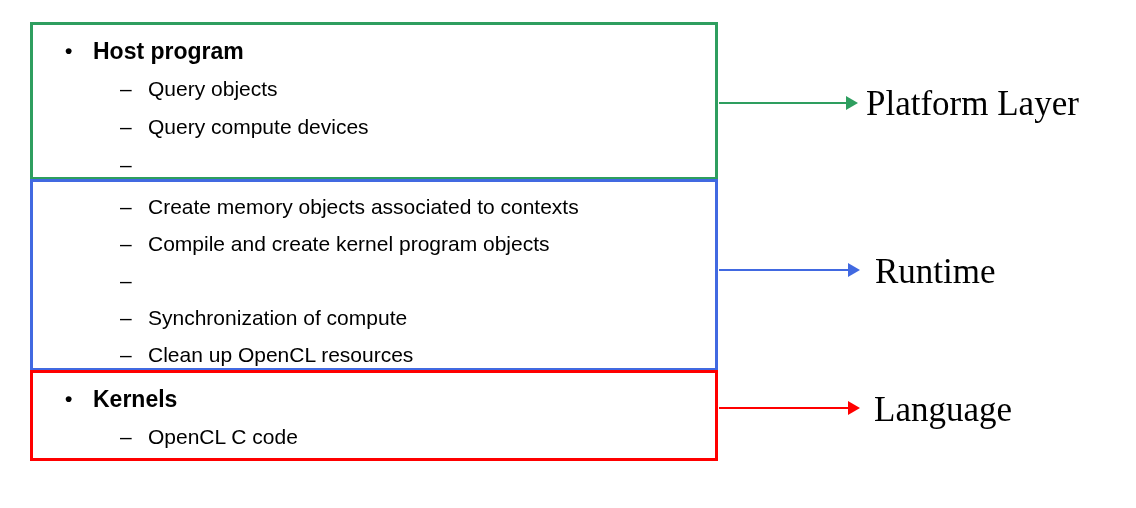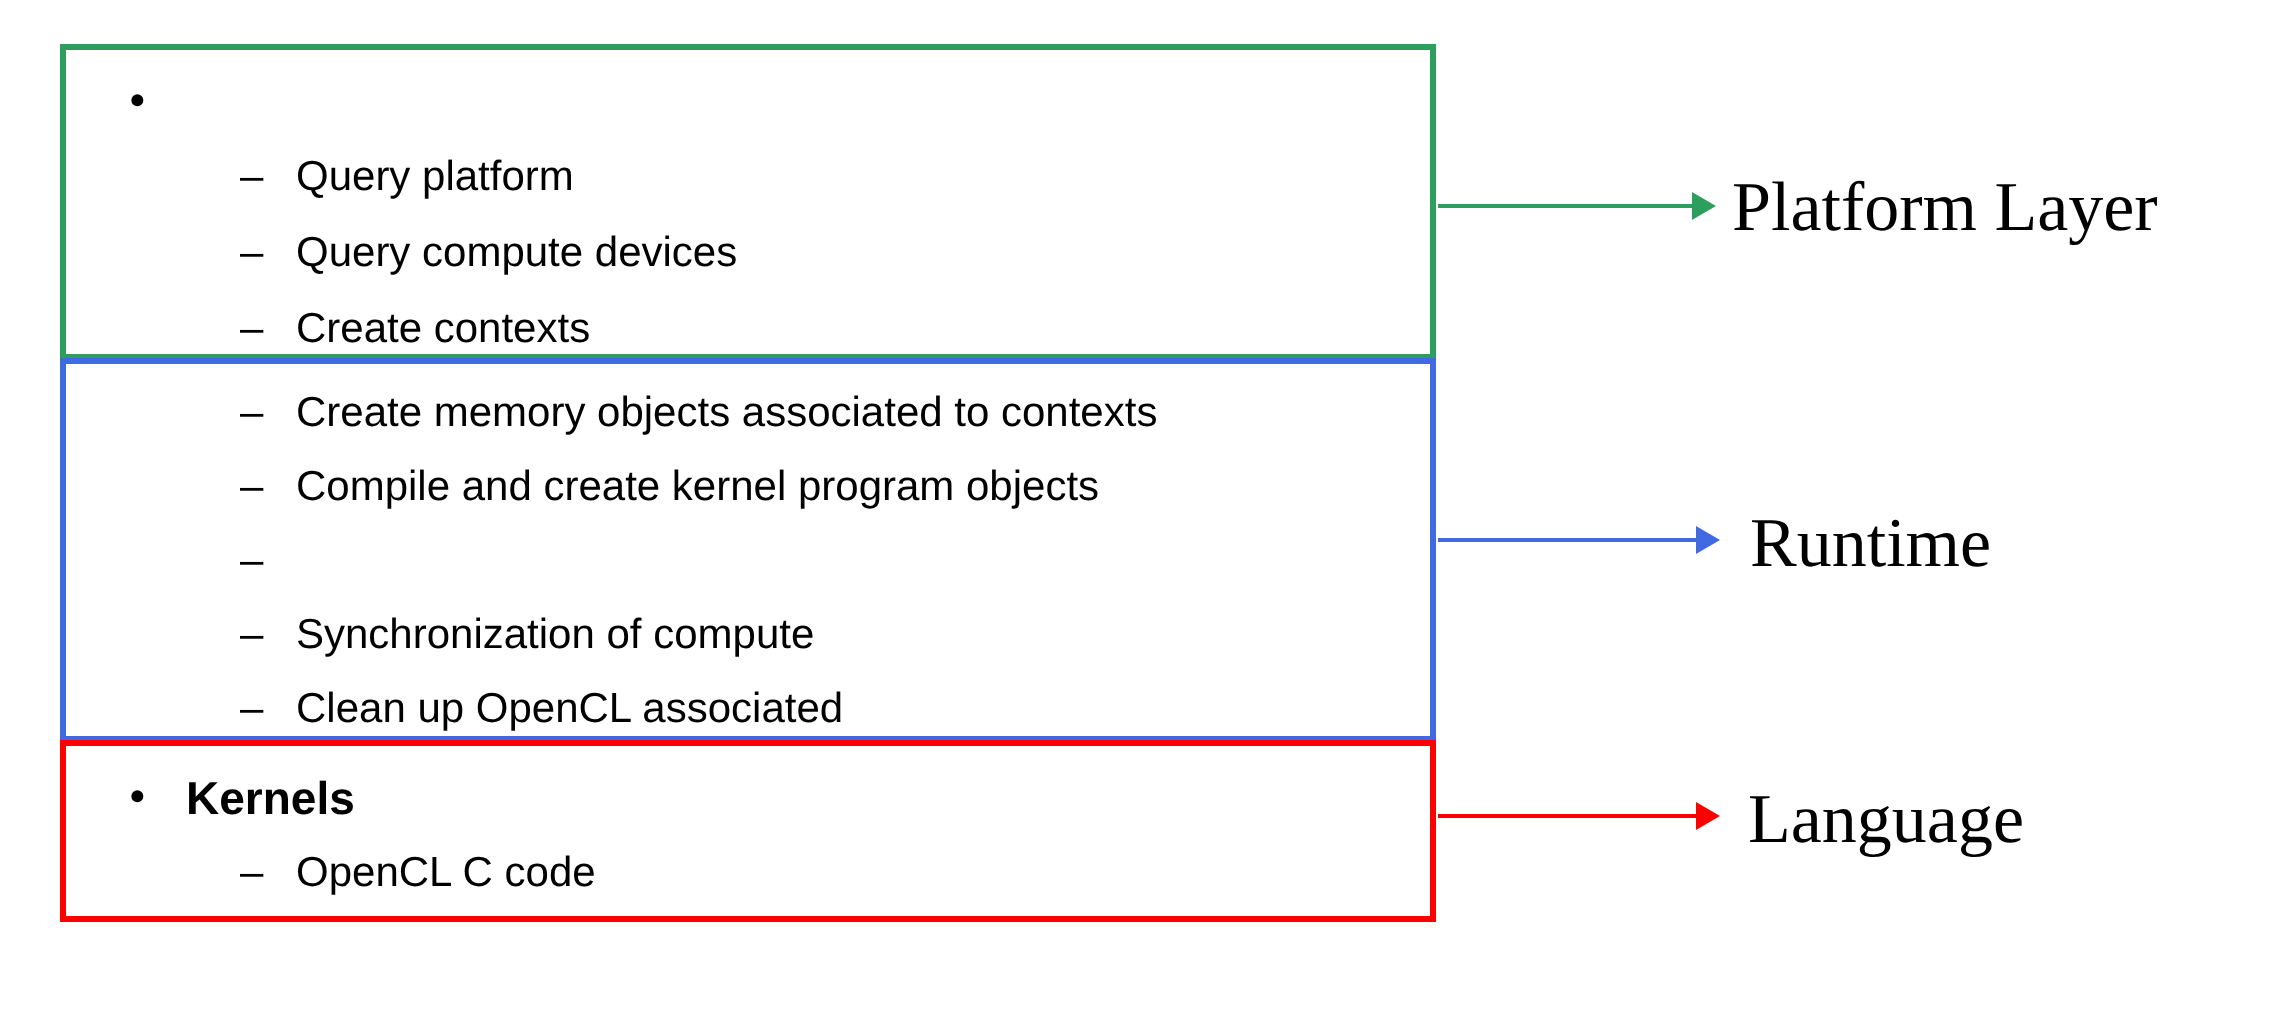--- a/index.html
+++ b/index.html
@@ -105,32 +105,32 @@
   #label-language { left: 874px; top: 389px; }
 </style>
 </head>
 <body>
 
 <div class="canvas">
 
   <div class="box" id="box-platform">
     <div class="row l1">
       <span class="marker">•</span>
+      <span class="txt">Host program</span>
     </div>
     <div class="row l2">
       <span class="marker">–</span>
-      <span class="txt">Query platform</span>
+      <span class="txt">Query objects</span>
     </div>
     <div class="row l2">
       <span class="marker">–</span>
       <span class="txt">Query compute devices</span>
     </div>
     <div class="row l2">
       <span class="marker">–</span>
-      <span class="txt">Create contexts</span>
     </div>
   </div>
 
   <div class="box" id="box-runtime">
     <div class="row l2">
       <span class="marker">–</span>
       <span class="txt">Create memory objects associated to contexts</span>
     </div>
     <div class="row l2">
       <span class="marker">–</span>
@@ -138,21 +138,21 @@
     </div>
     <div class="row l2">
       <span class="marker">–</span>
     </div>
     <div class="row l2">
       <span class="marker">–</span>
       <span class="txt">Synchronization of compute</span>
     </div>
     <div class="row l2">
       <span class="marker">–</span>
-      <span class="txt">Clean up OpenCL associated</span>
+      <span class="txt">Clean up OpenCL resources</span>
     </div>
   </div>
 
   <div class="box" id="box-language">
     <div class="row l1">
       <span class="marker">•</span>
       <span class="txt">Kernels</span>
     </div>
     <div class="row l2">
       <span class="marker">–</span>

